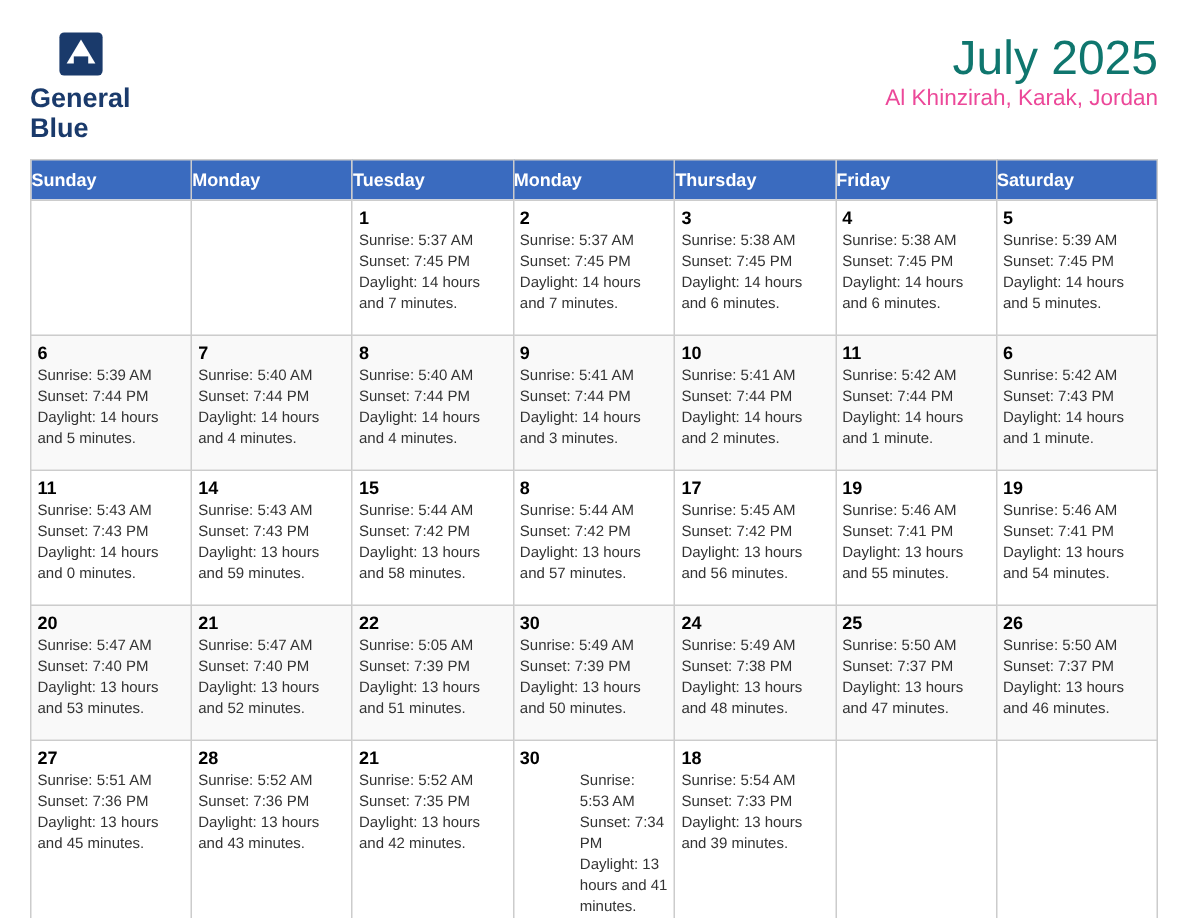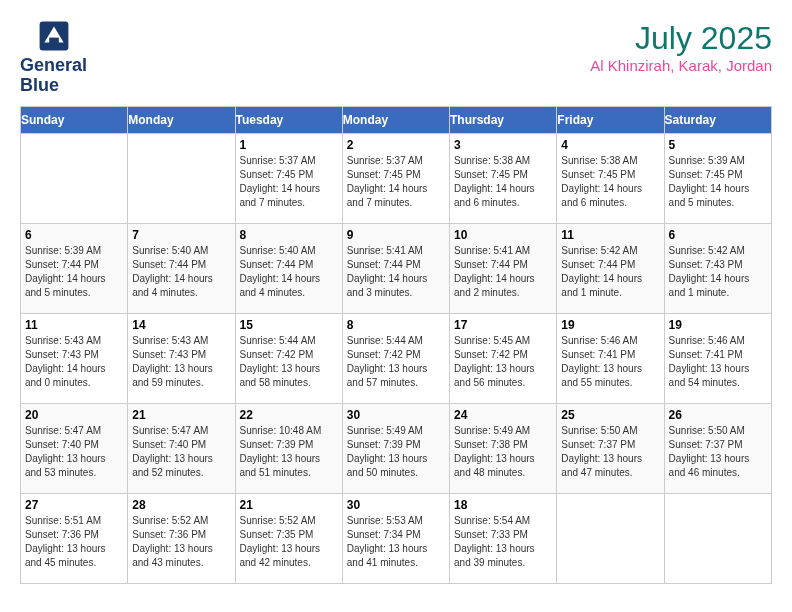--- a/index.html
+++ b/index.html
@@ -248,21 +248,21 @@
 Daylight: 13 hours and 53 minutes.</div>
         </td>
         <td>
           <div class="day-number">21</div>
           <div class="day-info" style="white-space: pre-line;">Sunrise: 5:47 AM
 Sunset: 7:40 PM
 Daylight: 13 hours and 52 minutes.</div>
         </td>
         <td>
           <div class="day-number">22</div>
-          <div class="day-info" style="white-space: pre-line;">Sunrise: 10:48 AM
+          <div class="day-info" style="white-space: pre-line;">Sunrise: 5:05 AM
 Sunset: 7:39 PM
 Daylight: 13 hours and 51 minutes.</div>
         </td>
         <td>
           <div class="day-number">30</div>
           <div class="day-info" style="white-space: pre-line;">Sunrise: 5:49 AM
 Sunset: 7:39 PM
 Daylight: 13 hours and 50 minutes.</div>
         </td>
         <td>
@@ -298,21 +298,21 @@
 Daylight: 13 hours and 43 minutes.</div>
         </td>
         <td>
           <div class="day-number">21</div>
           <div class="day-info" style="white-space: pre-line;">Sunrise: 5:52 AM
 Sunset: 7:35 PM
 Daylight: 13 hours and 42 minutes.</div>
         </td>
         <td>
           <div class="day-number">30</div>
-          <div class="day-info" style="white-space: pre-line;">Sunrise: 5:53 AM
+          <div class="day-info" style="white-space: pre-line; margin-left: 40px;">Sunrise: 5:53 AM
 Sunset: 7:34 PM
 Daylight: 13 hours and 41 minutes.</div>
         </td>
         <td>
           <div class="day-number">18</div>
           <div class="day-info" style="white-space: pre-line;">Sunrise: 5:54 AM
 Sunset: 7:33 PM
 Daylight: 13 hours and 39 minutes.</div>
         </td>
         <td class="empty"></td>

